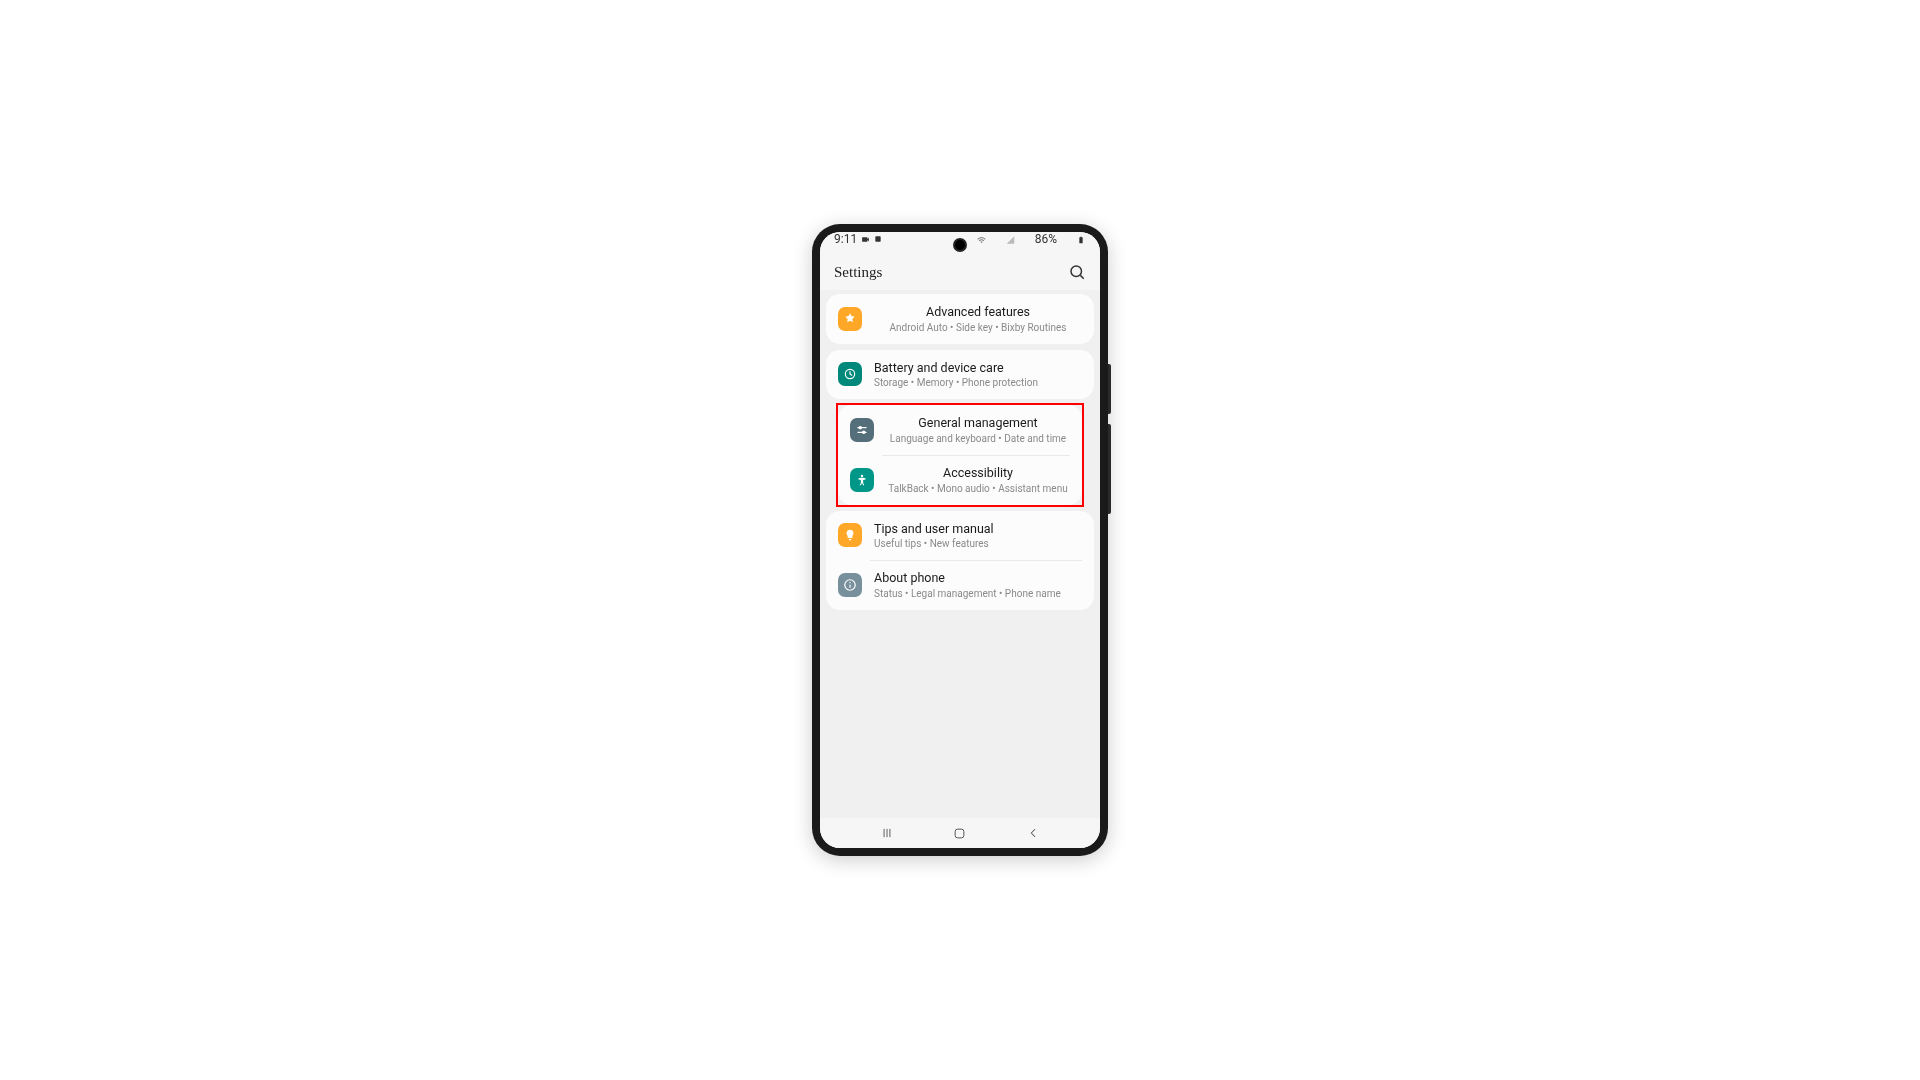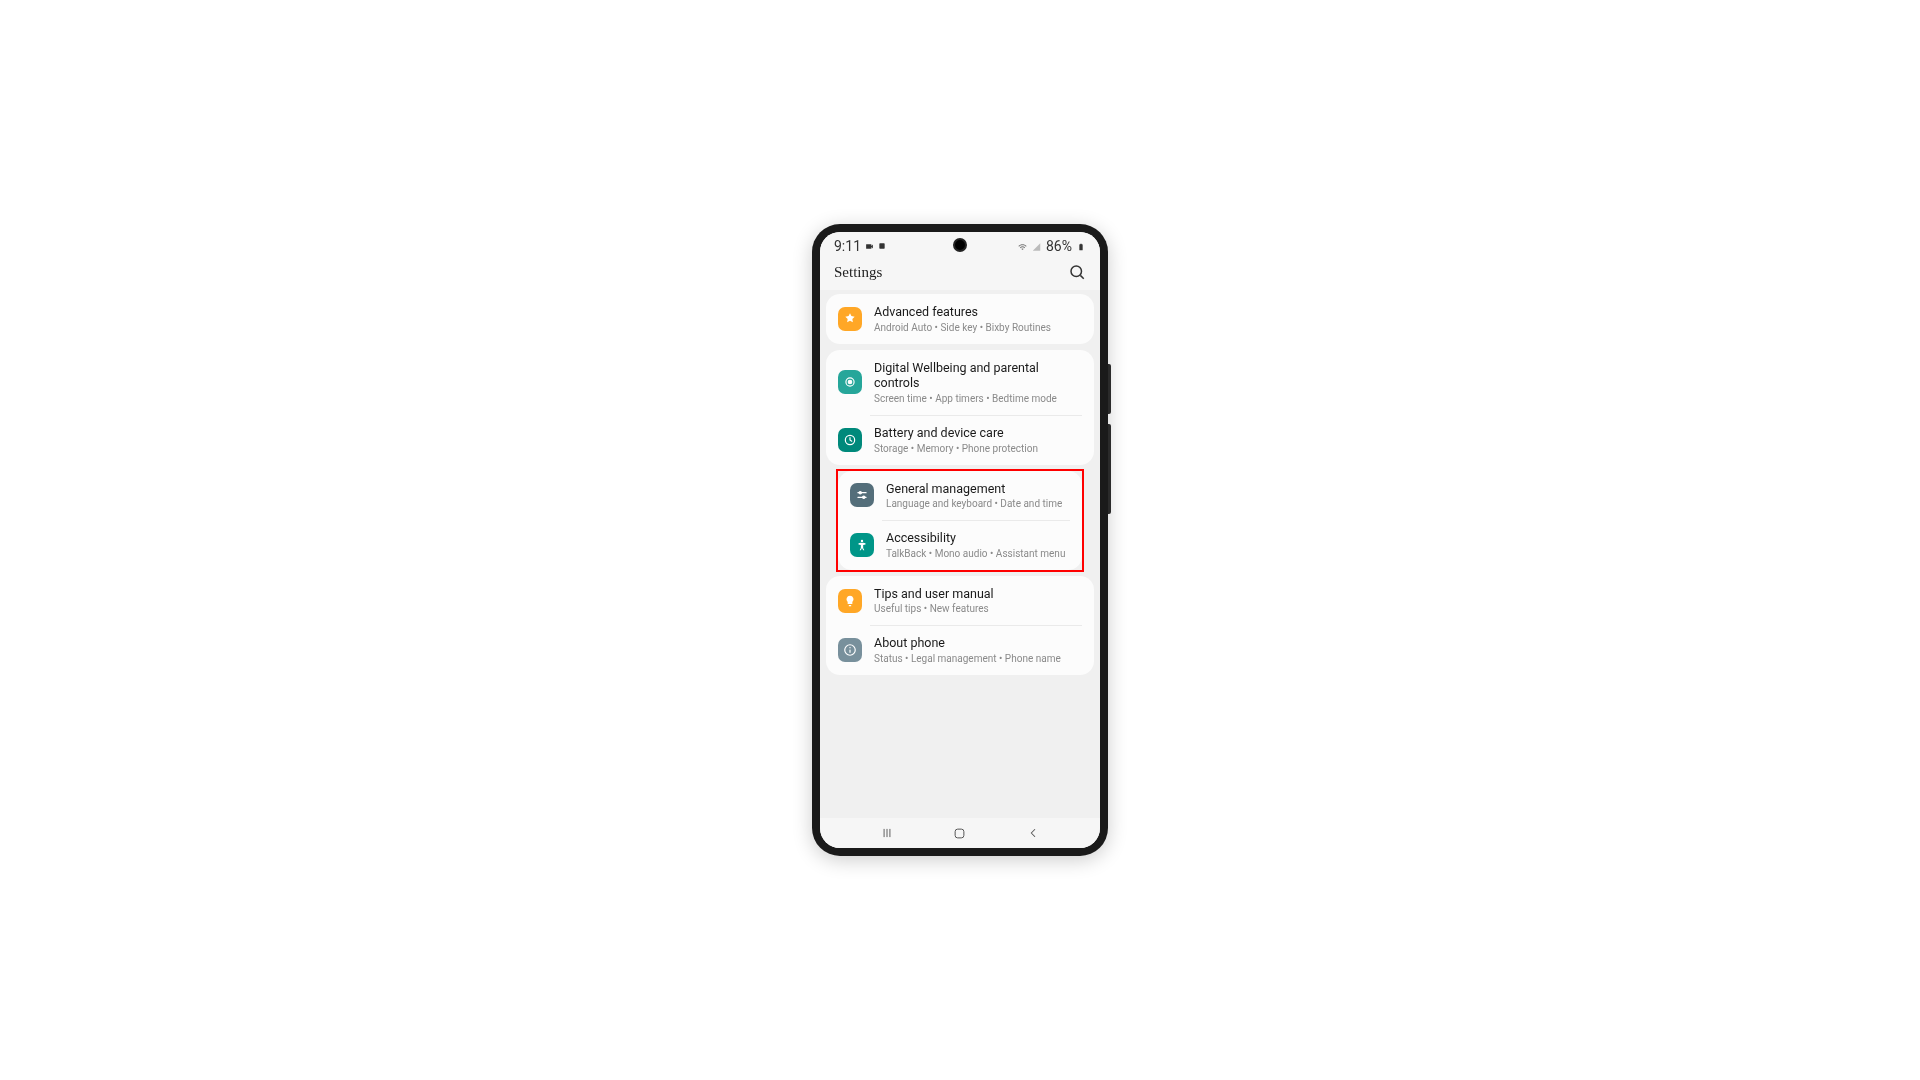--- a/index.html
+++ b/index.html
@@ -48,50 +48,50 @@
     width: 14px;
     height: 14px;
     background: #000;
     border-radius: 50%;
     z-index: 10;
     border: 2px solid #222;
   }
   .status-bar {
     height: 22px;
     display: flex;
-    align-items: flex-end;
+    align-items: flex-start;
     justify-content: space-between;
     padding: 0 14px;
-    font-size: 14px;
+    font-size: 12px;
     background: #f6f6f6;
     color: #333;
   }
   .status-left { display: flex; align-items: center; gap: 4px; }
-  .status-right { display: flex; align-items: center; gap: 5px; }
+  .status-right { display: flex; align-items: center; gap: 20px; }
   .status-icon { width: 9px; height: 9px; display: inline-flex; }
   .header {
     height: 36px;
     display: flex;
     align-items: center;
     justify-content: space-between;
     padding: 0 14px;
     background: #f6f6f6;
   }
   .header-title { font-size: 15px; color: #222; font-weight: 400; font-family: Liberation Serif, serif; }
   .content {
     flex: 1;
     overflow-y: hidden;
     background: #f0f0f0;
   }
   .card {
     background: #fcfcfc;
     border-radius: 14px;
     margin: 6px 6px;
   }
-  .card:first-child { margin-top: 4px; }
+  .card:first-child { margin-top: 4px; text-align: center; }
   .row {
     display: flex;
     align-items: center;
     padding: 10px 12px;
     position: relative;
   }
   .row + .row::before {
     content: "";
     position: absolute;
     top: 0;
@@ -219,32 +219,20 @@
               </svg>
           </div>
           <div class="row-text">
             <div class="row-title">Advanced features</div>
             <div class="row-sub">Android Auto  •  Side key  •  Bixby Routines</div>
           </div>
         </div>
       </div>
 
       <div class="card">
-        <div class="row">
-          <div class="row-icon" style="background:#26a69a">
-            <svg viewBox="0 0 24 24" width="14" height="14" fill="none" stroke="#fff" stroke-width="2">
-                <circle cx="12" cy="12" r="7"></circle>
-                <circle cx="12" cy="12" r="3" fill="#fff"></circle>
-              </svg>
-          </div>
-          <div class="row-text">
-            <div class="row-title">Digital Wellbeing and parental controls</div>
-            <div class="row-sub">Screen time  •  App timers  •  Bedtime mode</div>
-          </div>
-        </div>
         <div class="row">
           <div class="row-icon" style="background:#00897b">
             <svg viewBox="0 0 24 24" width="14" height="14" fill="none" stroke="#fff" stroke-width="2">
                 <circle cx="12" cy="12" r="8"></circle>
                 <path d="M12 8v4l3 2" stroke-linecap="round"></path>
               </svg>
           </div>
           <div class="row-text">
             <div class="row-title">Battery and device care</div>
             <div class="row-sub">Storage  •  Memory  •  Phone protection</div>

